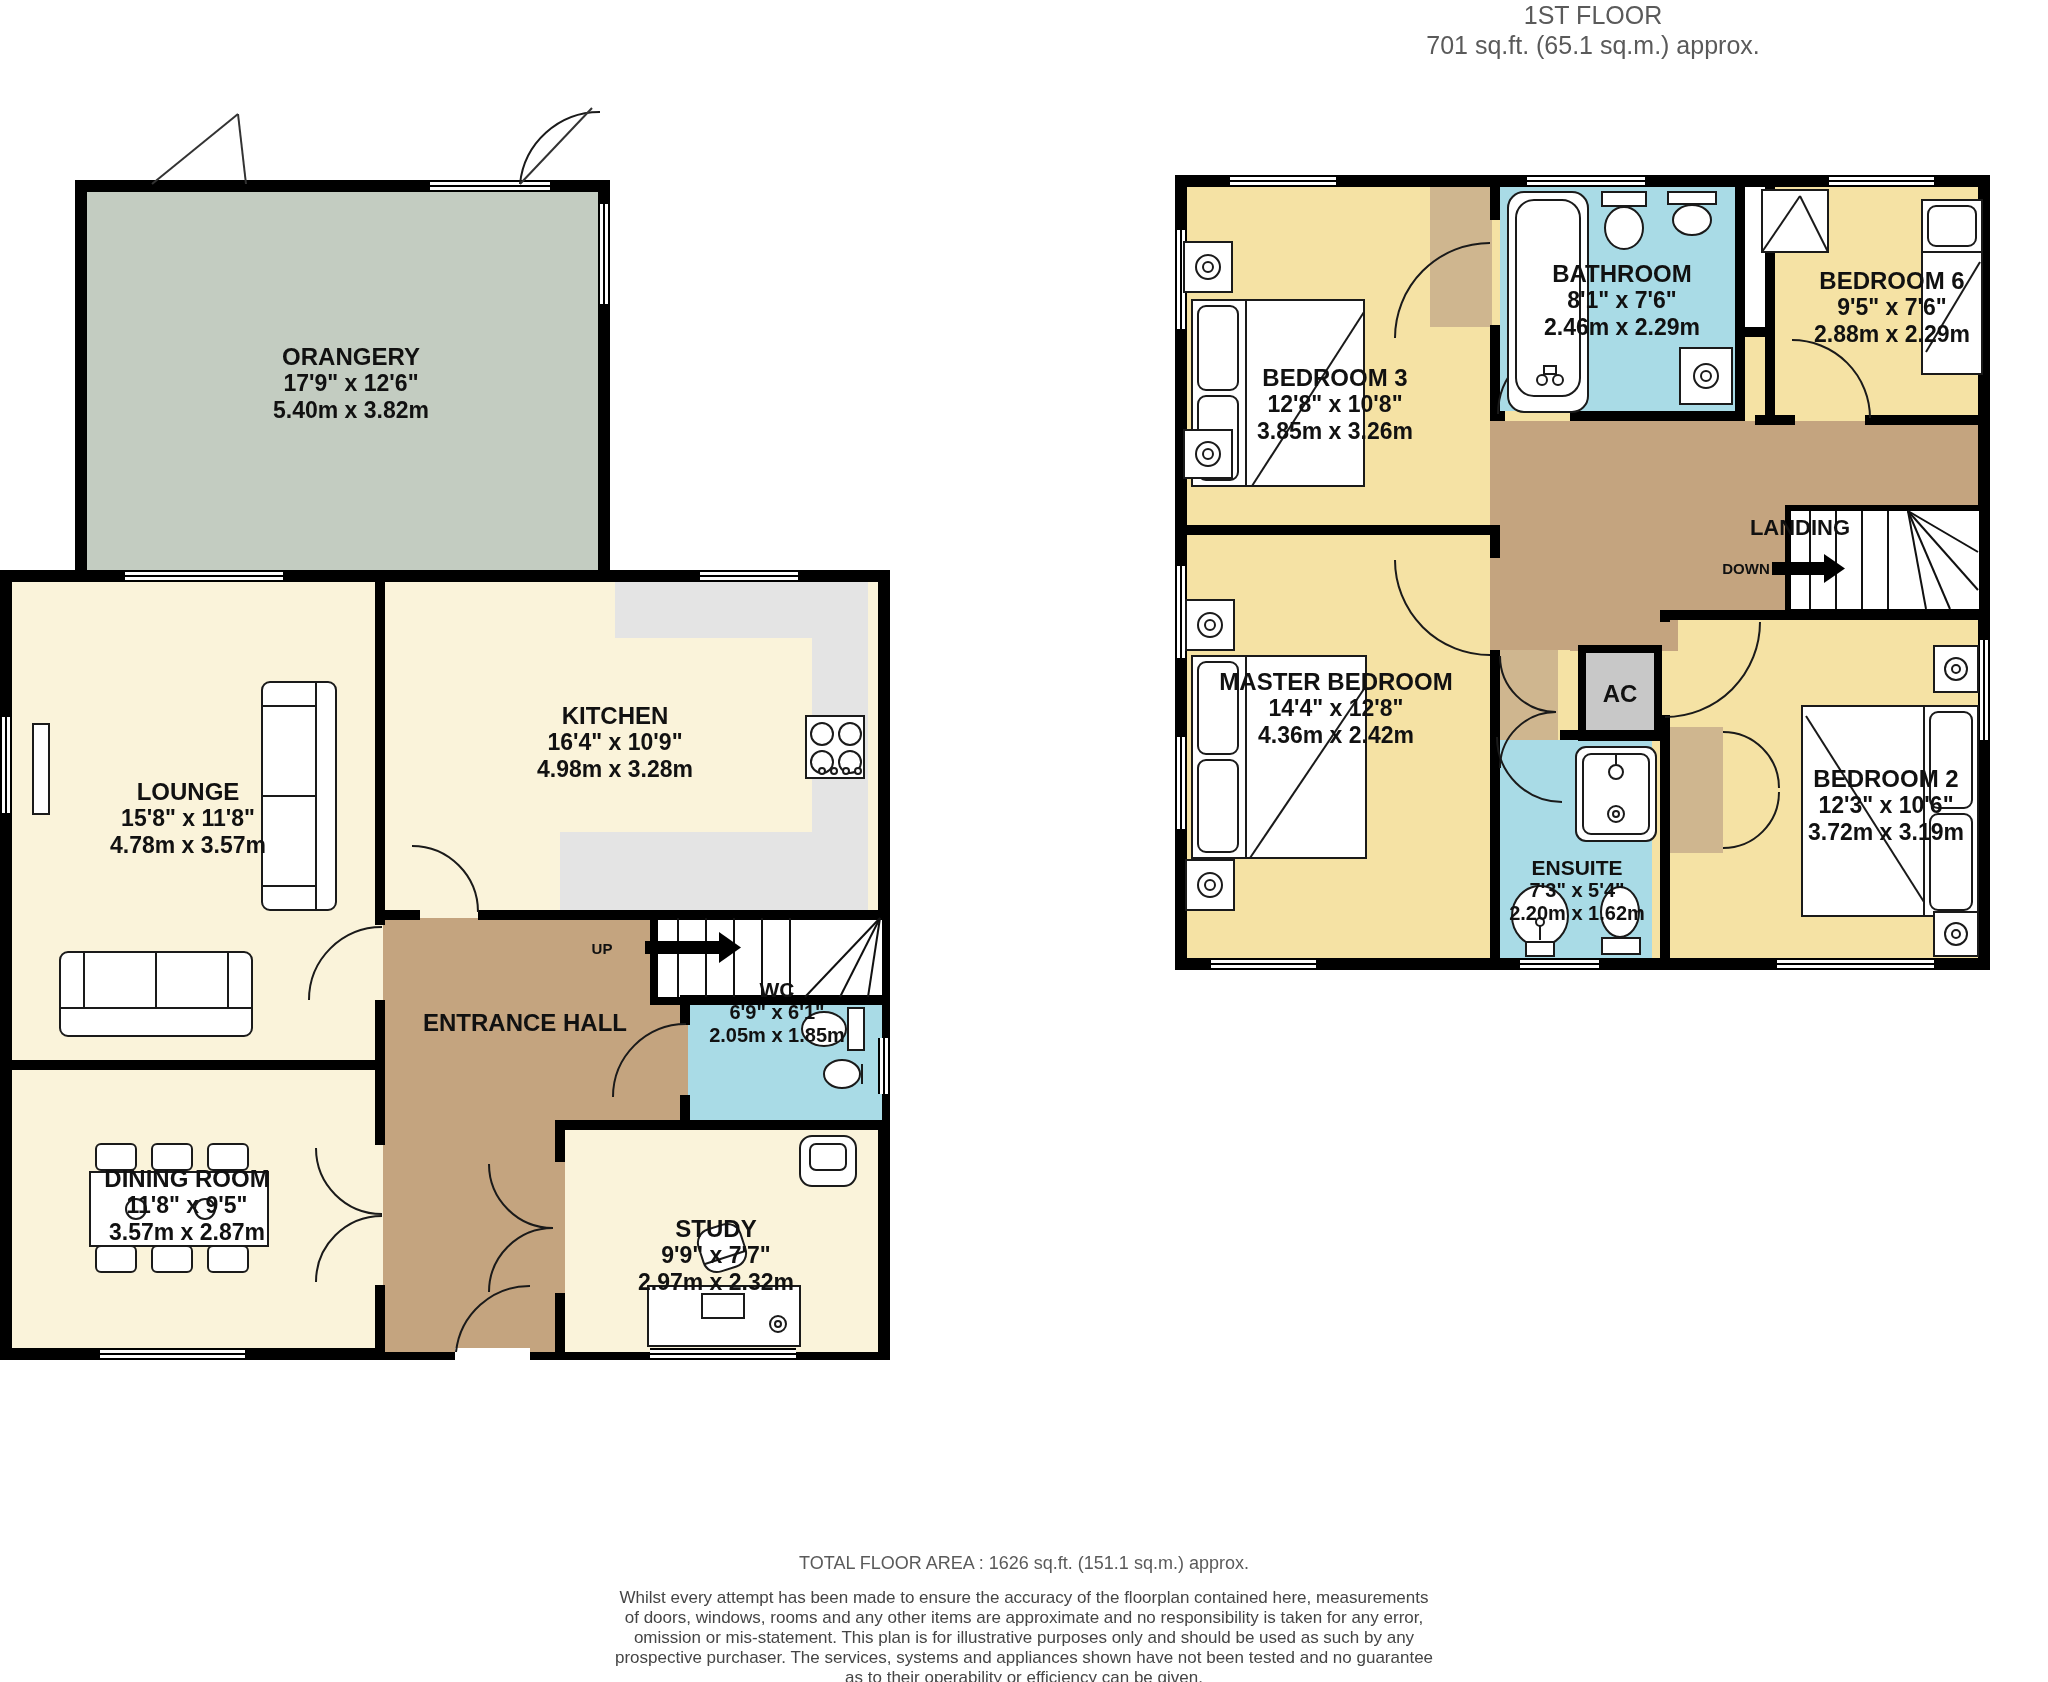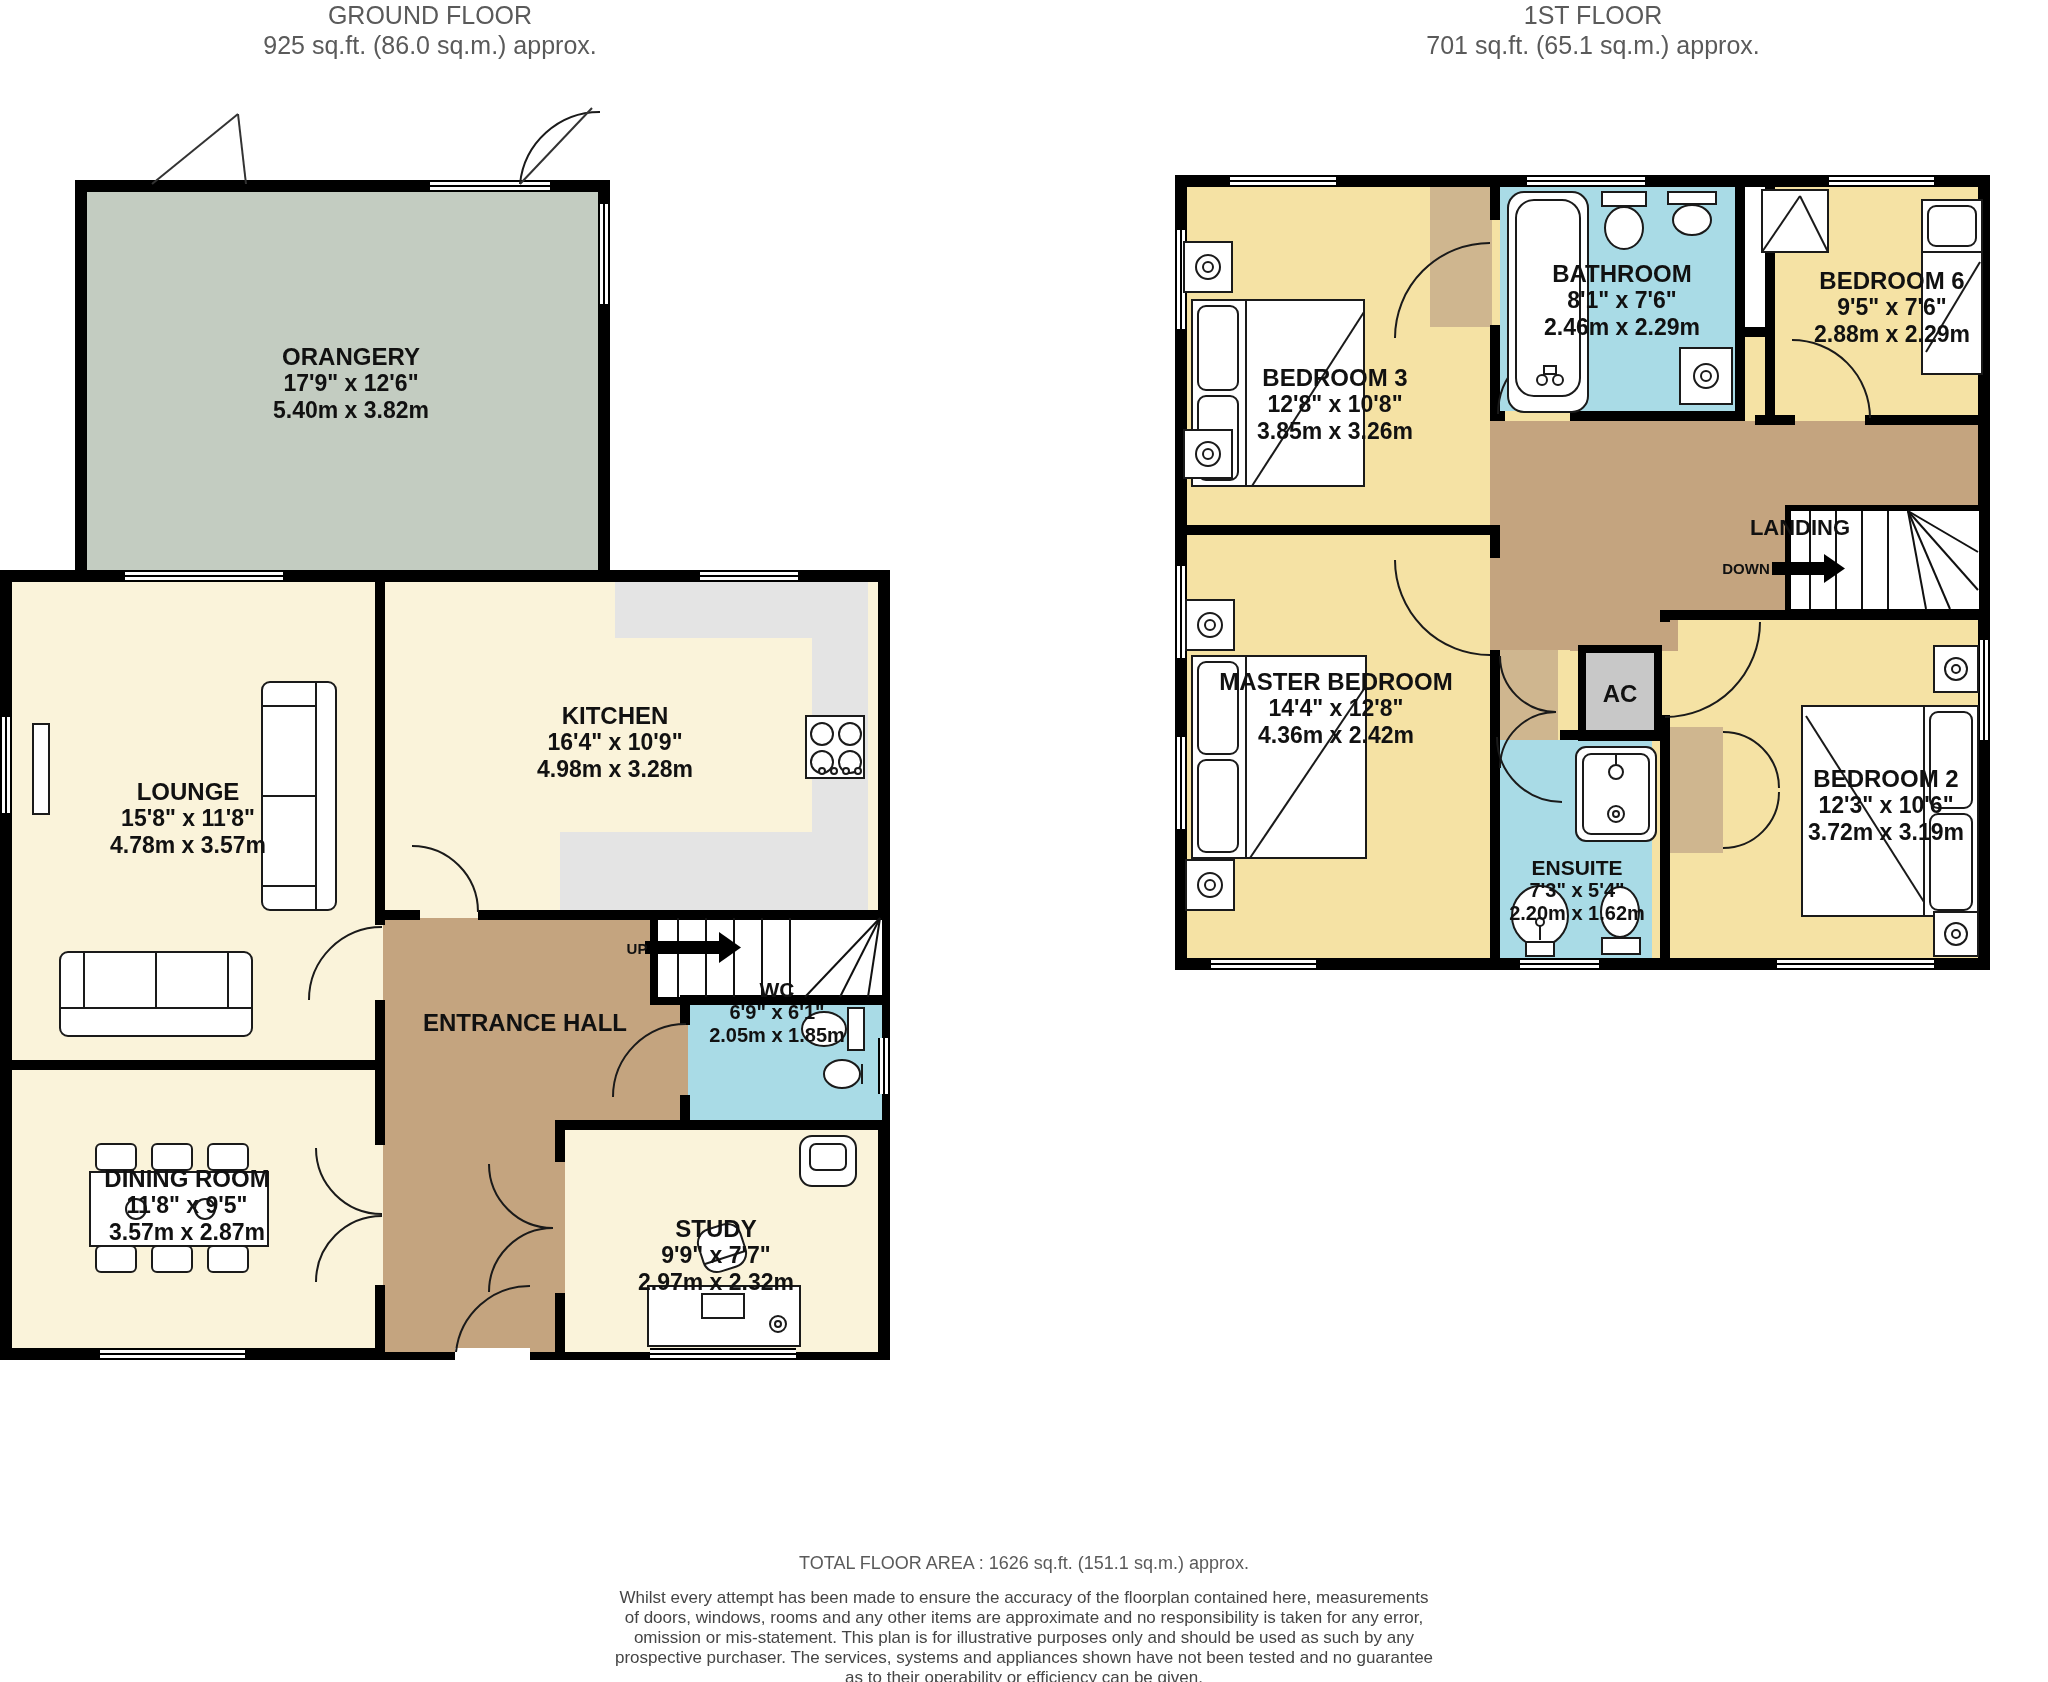--- a/index.html
+++ b/index.html
@@ -21,24 +21,20 @@
   .hdr{position:absolute;text-align:center;color:#5a5a5a;font-size:25px;line-height:30px;z-index:40;}
   .footer{position:absolute;text-align:center;z-index:40;}
   .footer .t{color:#5a5a5a;font-size:18px;margin-bottom:14px;}
   .footer .x{color:#454545;font-size:17px;line-height:20px;}
 </style>
 </head>
 <body>
 
 <div id="canvas">
 
-  <div class="hdr" style="left:180px;top:0;width:500px;">
-    <div>GROUND FLOOR</div>
-    <div>925 sq.ft. (86.0 sq.m.) approx.</div>
-  </div>
   <div class="hdr" style="left:1343px;top:0;width:500px;">
     <div>1ST FLOOR</div>
     <div>701 sq.ft. (65.1 sq.m.) approx.</div>
   </div>
 
   <div class="shell" style="left:75px;top:180px;width:535px;height:402px;background:#c3ccc1;"></div>
   <div class="shell" style="left:0px;top:570px;width:890px;height:790px;background:#faf3da;"></div>
 
   <div class="fill" style="left:383px;top:918px;width:310px;height:434px;background:#c4a47f;"></div>
   <div class="fill" style="left:565px;top:1130px;width:313px;height:222px;background:#faf3da;"></div>
@@ -365,21 +361,21 @@
   <div class="lbl" style="left:187px;top:1205px;">
     <div class="n">DINING ROOM</div>
     <div class="d">11'8"  x 9'5"</div>
     <div class="d">3.57m  x 2.87m</div>
   </div>
   <div class="lbl" style="left:716px;top:1255px;">
     <div class="n">STUDY</div>
     <div class="d">9'9"  x 7'7"</div>
     <div class="d">2.97m  x 2.32m</div>
   </div>
-  <div class="tiny" style="left:637px;top:948px;">UP</div>
+  <div class="tiny" style="left:602px;top:948px;">UP</div>
 
   <div class="lbl" style="left:1335px;top:404px;">
     <div class="n">BEDROOM 3</div>
     <div class="d">12'8"  x 10'8"</div>
     <div class="d">3.85m  x 3.26m</div>
   </div>
   <div class="lbl" style="left:1622px;top:300px;">
     <div class="n">BATHROOM</div>
     <div class="d">8'1"  x 7'6"</div>
     <div class="d">2.46m  x 2.29m</div>

